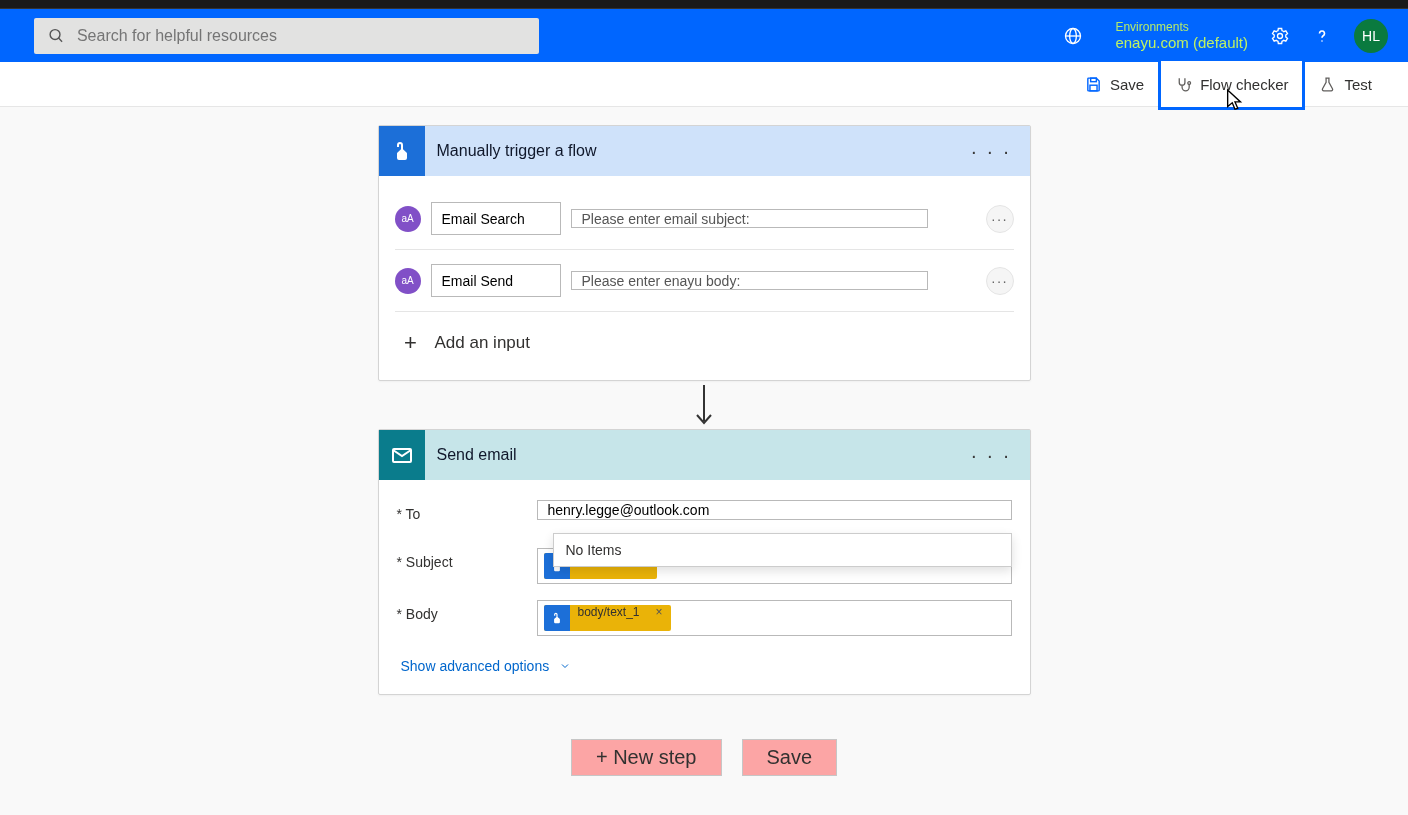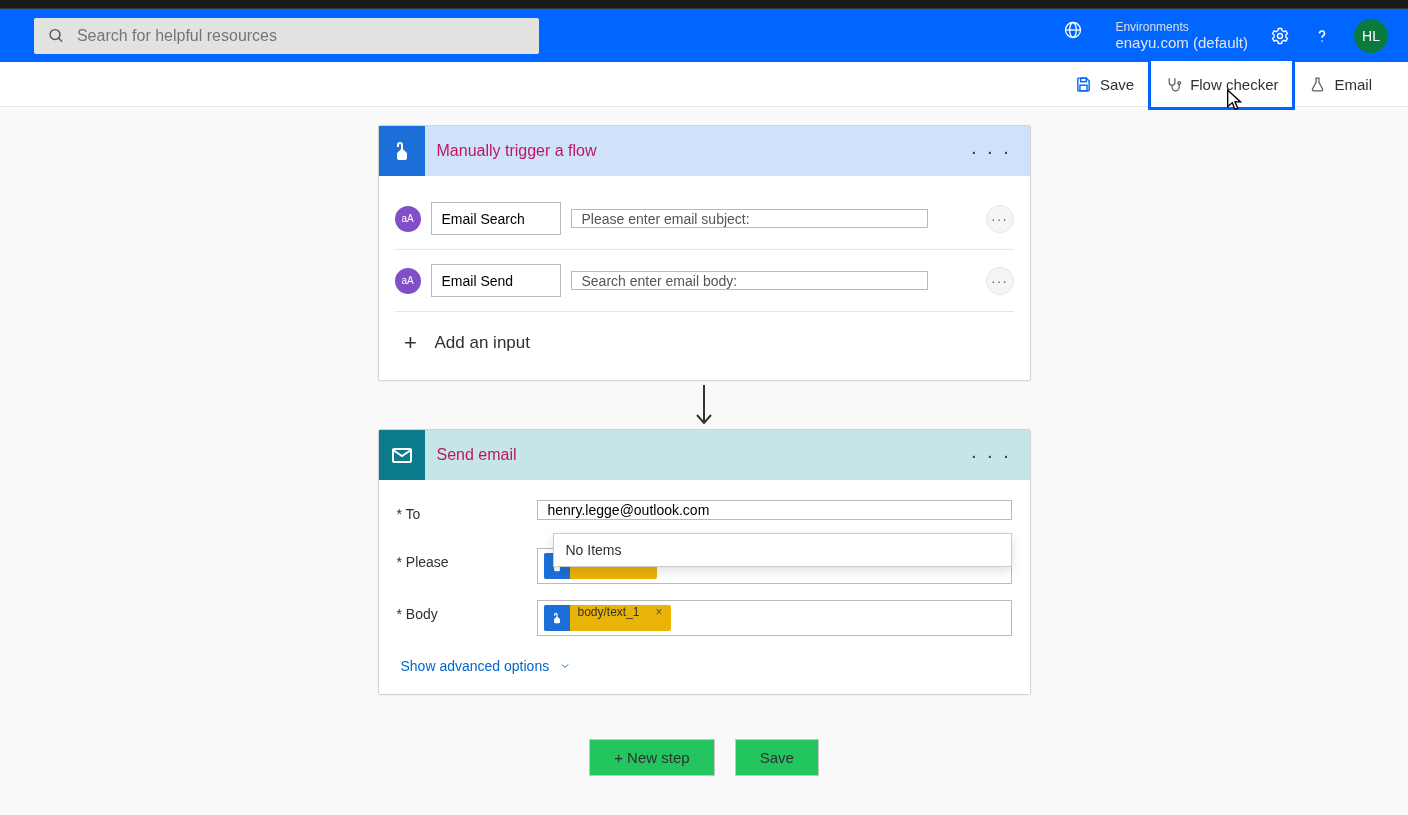--- a/index.html
+++ b/index.html
@@ -6,42 +6,42 @@
   body { background: #f9f9f9; width: 1408px; height: 815px; overflow: hidden; }
   .topbar-dark { height: 9px; background: #1a1a1a; border-bottom:1px solid #333; }
   .header-blue {
     background: #0066ff; height: 53px; display: flex; align-items: center;
     padding: 0 20px; justify-content: space-between;
   }
   .search-wrap { display:flex; align-items:center; background:#e2e2e1; border-radius:2px; width:505px; height:36px; margin-left:14px; padding:0 14px; }
   .search-wrap input { border:none; background:transparent; font-size:16px; color:#555; width:100%; outline:none; }
   .search-icon-svg { width:18px; height:18px; margin-right:12px; }
   .header-right { display:flex; align-items:center; gap:22px; }
-  .env-block { display:flex; gap:32px; color:#e5e5e5; }
+  .env-block { display:flex; align-items:center; gap:32px; color:#bef264; }
   .env-text .l1 { font-size:12px; opacity:.95; }
   .env-text .l2 { font-size:15px; }
   .avatar { width:34px; height:34px; border-radius:50%; background:#0a7a3f; color:#fff; display:flex; align-items:center; justify-content:center; font-size:14px; }
   .hdr-icon { color:#fff; display:flex; }
 
   .command-bar { height:45px; background:#fff; border-bottom:1px solid #e6e6e6; display:flex; justify-content:flex-end; align-items:center; padding-right:22px; gap:0; }
   .cmd-btn { display:flex; align-items:center; gap:8px; padding:0 14px; height:45px; font-size:15px; color:#323130; cursor:pointer; }
   .cmd-btn.highlight { border:3px solid #0066ff; height:52px; margin-top:-4px; margin-bottom:-4px; background:#fff; }
   .cmd-icon { display:flex; color:#0066ff; }
   .cmd-icon.gray { color:#605e5c; }
 
   .canvas { padding-top:18px; display:flex; flex-direction:column; align-items:center; }
 
   .card { width:653px; background:#fff; border:1px solid #d4d4d4; border-radius:2px; box-shadow:0 1px 2px rgba(0,0,0,.04); }
   .card-head { height:50px; display:flex; align-items:center; position:relative; }
   .head-trigger { background:#cfe2fa; }
   .head-action { background:#c6e5e9; }
   .head-icon { width:46px; height:50px; display:flex; align-items:center; justify-content:center; }
   .head-icon.blue { background:#1c6fd8; }
   .head-icon.teal { background:#0a7c8c; }
-  .head-title { font-size:16px; color:#be185d; margin-left:12px; font-weight:400; }
+  .head-title { font-size:16px; color:#0f172a; margin-left:12px; font-weight:400; }
   .head-more { position:absolute; right:18px; color:#3a3a3a; font-size:20px; letter-spacing:2px; cursor:pointer; }
 
   .card-body { padding:12px 16px 20px; }
   .trigger-row { display:flex; align-items:center; gap:10px; padding:14px 0; }
   .divider { border-top:1px solid #e5e5e5; }
   .type-dot { width:26px; height:26px; border-radius:50%; background:#8150c7; color:#fff; font-size:10px; display:flex; align-items:center; justify-content:center; }
   .field-name { width:130px; height:33px; border:1px solid #b9b9b9; font-size:14px; padding:6px 10px; display:flex; align-items:center; }
   .field-desc { flex:1; height:19px; border:1px solid #b9b9b9; font-size:14px; color:#555; padding:6px 10px; display:flex; align-items:center; max-width:357px; }
   .input-more { width:28px; height:28px; border-radius:50%; border:1px solid #e5e5e5; background:#f5f5f5; display:flex; align-items:center; justify-content:center; font-size:14px; color:#666; letter-spacing:1px; cursor:pointer; margin-left:auto; }
 
@@ -59,21 +59,21 @@
   .token { display:inline-flex; align-items:flex-start; background:#eab308; border-radius:2px; height:26px; overflow:hidden; font-size:12px; }
   .token-icon { background:#1c6fd8; width:26px; height:26px; display:flex; align-items:center; justify-content:center; }
   .token-label { padding:0 8px; color:#323130; }
   .token-x { padding:0 8px; color:#555; cursor:pointer; }
 
   .dropdown-panel { position:absolute; top:33px; left:16px; right:0; background:#fff; border:1px solid #ccc; box-shadow:0 4px 10px rgba(0,0,0,.12); z-index:5; padding:8px 12px; font-size:14px; color:#323130; }
 
   .adv-options { color:#0066cc; font-size:14px; display:flex; align-items:center; gap:10px; padding:14px 4px 2px; cursor:pointer; }
 
   .footer-btns { display:flex; gap:20px; margin-top:44px; }
-  .btm-btn { height:37px; border:1px solid #c6c6c6; background:#22c55e; padding:0 24px; font-size:15px; color:#323130; cursor:pointer; display:flex; align-items:center; }
+  .btm-btn { height:37px; border:1px solid #c6c6c6; background:#fca5a5; padding:0 24px; font-size:20px; color:#323130; cursor:pointer; display:flex; align-items:center; }
 
   .cursor-ptr { position:fixed; top:88px; left:1224px; z-index:50; pointer-events:none; }
 
 </style>
 </head>
 <body>
 
 <div class="topbar-dark"></div>
 
 <div class="header-blue">
@@ -132,21 +132,21 @@
         </svg>
     </span>
     <span>Flow checker</span>
   </div>
   <div class="cmd-btn">
     <span class="cmd-icon gray">
       <svg width="17" height="17" viewBox="0 0 24 24" fill="none" stroke="#605e5c" stroke-width="1.8">
           <path d="M9 3h6M10 3v6l-5 9a2 2 0 0 0 1.8 3h10.4a2 2 0 0 0 1.8-3l-5-9V3"></path>
         </svg>
     </span>
-    <span>Email</span>
+    <span>Test</span>
   </div>
 </div>
 
 <div class="canvas">
 
   <div class="card">
     <div class="card-head head-trigger">
       <div class="head-icon blue">
         <svg width="24" height="24" viewBox="0 0 24 24" fill="#fff">
             <path d="M10 3a3 3 0 0 1 3 3v4.2l3.5 3.2c.3.3.5.7.5 1.1V19a2 2 0 0 1-2 2H9a2 2 0 0 1-2-2v-4.5c0-.4.2-.8.5-1.1L11 10.2V6a1 1 0 0 0-2 0v2H7V6a3 3 0 0 1 3-3z"></path>
@@ -162,21 +162,21 @@
         <div class="field-name">Email Search</div>
         <div class="field-desc">Please enter email subject:</div>
         <div class="input-more">···</div>
       </div>
 
       <div class="divider"></div>
 
       <div class="trigger-row">
         <div class="type-dot">aA</div>
         <div class="field-name">Email Send</div>
-        <div class="field-desc">Search enter email body:</div>
+        <div class="field-desc">Please enter enayu body:</div>
         <div class="input-more">···</div>
       </div>
 
       <div class="divider"></div>
 
       <div class="add-input-row">
         <span class="plus">+</span>
         <span>Add an input</span>
       </div>
     </div>
@@ -206,21 +206,21 @@
         <div class="field-label">* To</div>
         <div class="field-input-wrap">
           <input class="txt-input" value="henry.legge@outlook.com" style="">
           <div class="dropdown-panel">
             <span>No Items</span>
           </div>
         </div>
       </div>
 
       <div class="field-row" style="margin-top:10px">
-        <div class="field-label">* Please</div>
+        <div class="field-label">* Subject</div>
         <div class="field-input-wrap">
           <div class="token-box">
             <span class="token">
               <span class="token-icon">
                 <svg width="14" height="14" viewBox="0 0 24 24" fill="#fff">
                     <path d="M10 3a3 3 0 0 1 3 3v4.2l3.5 3.2c.3.3.5.7.5 1.1V19a2 2 0 0 1-2 2H9a2 2 0 0 1-2-2v-4.5c0-.4.2-.8.5-1.1L11 10.2V6a1 1 0 0 0-2 0v2H7V6a3 3 0 0 1 3-3z"></path>
                   </svg>
               </span>
               <span class="token-label">body/text</span>
               <span class="token-x">×</span>

